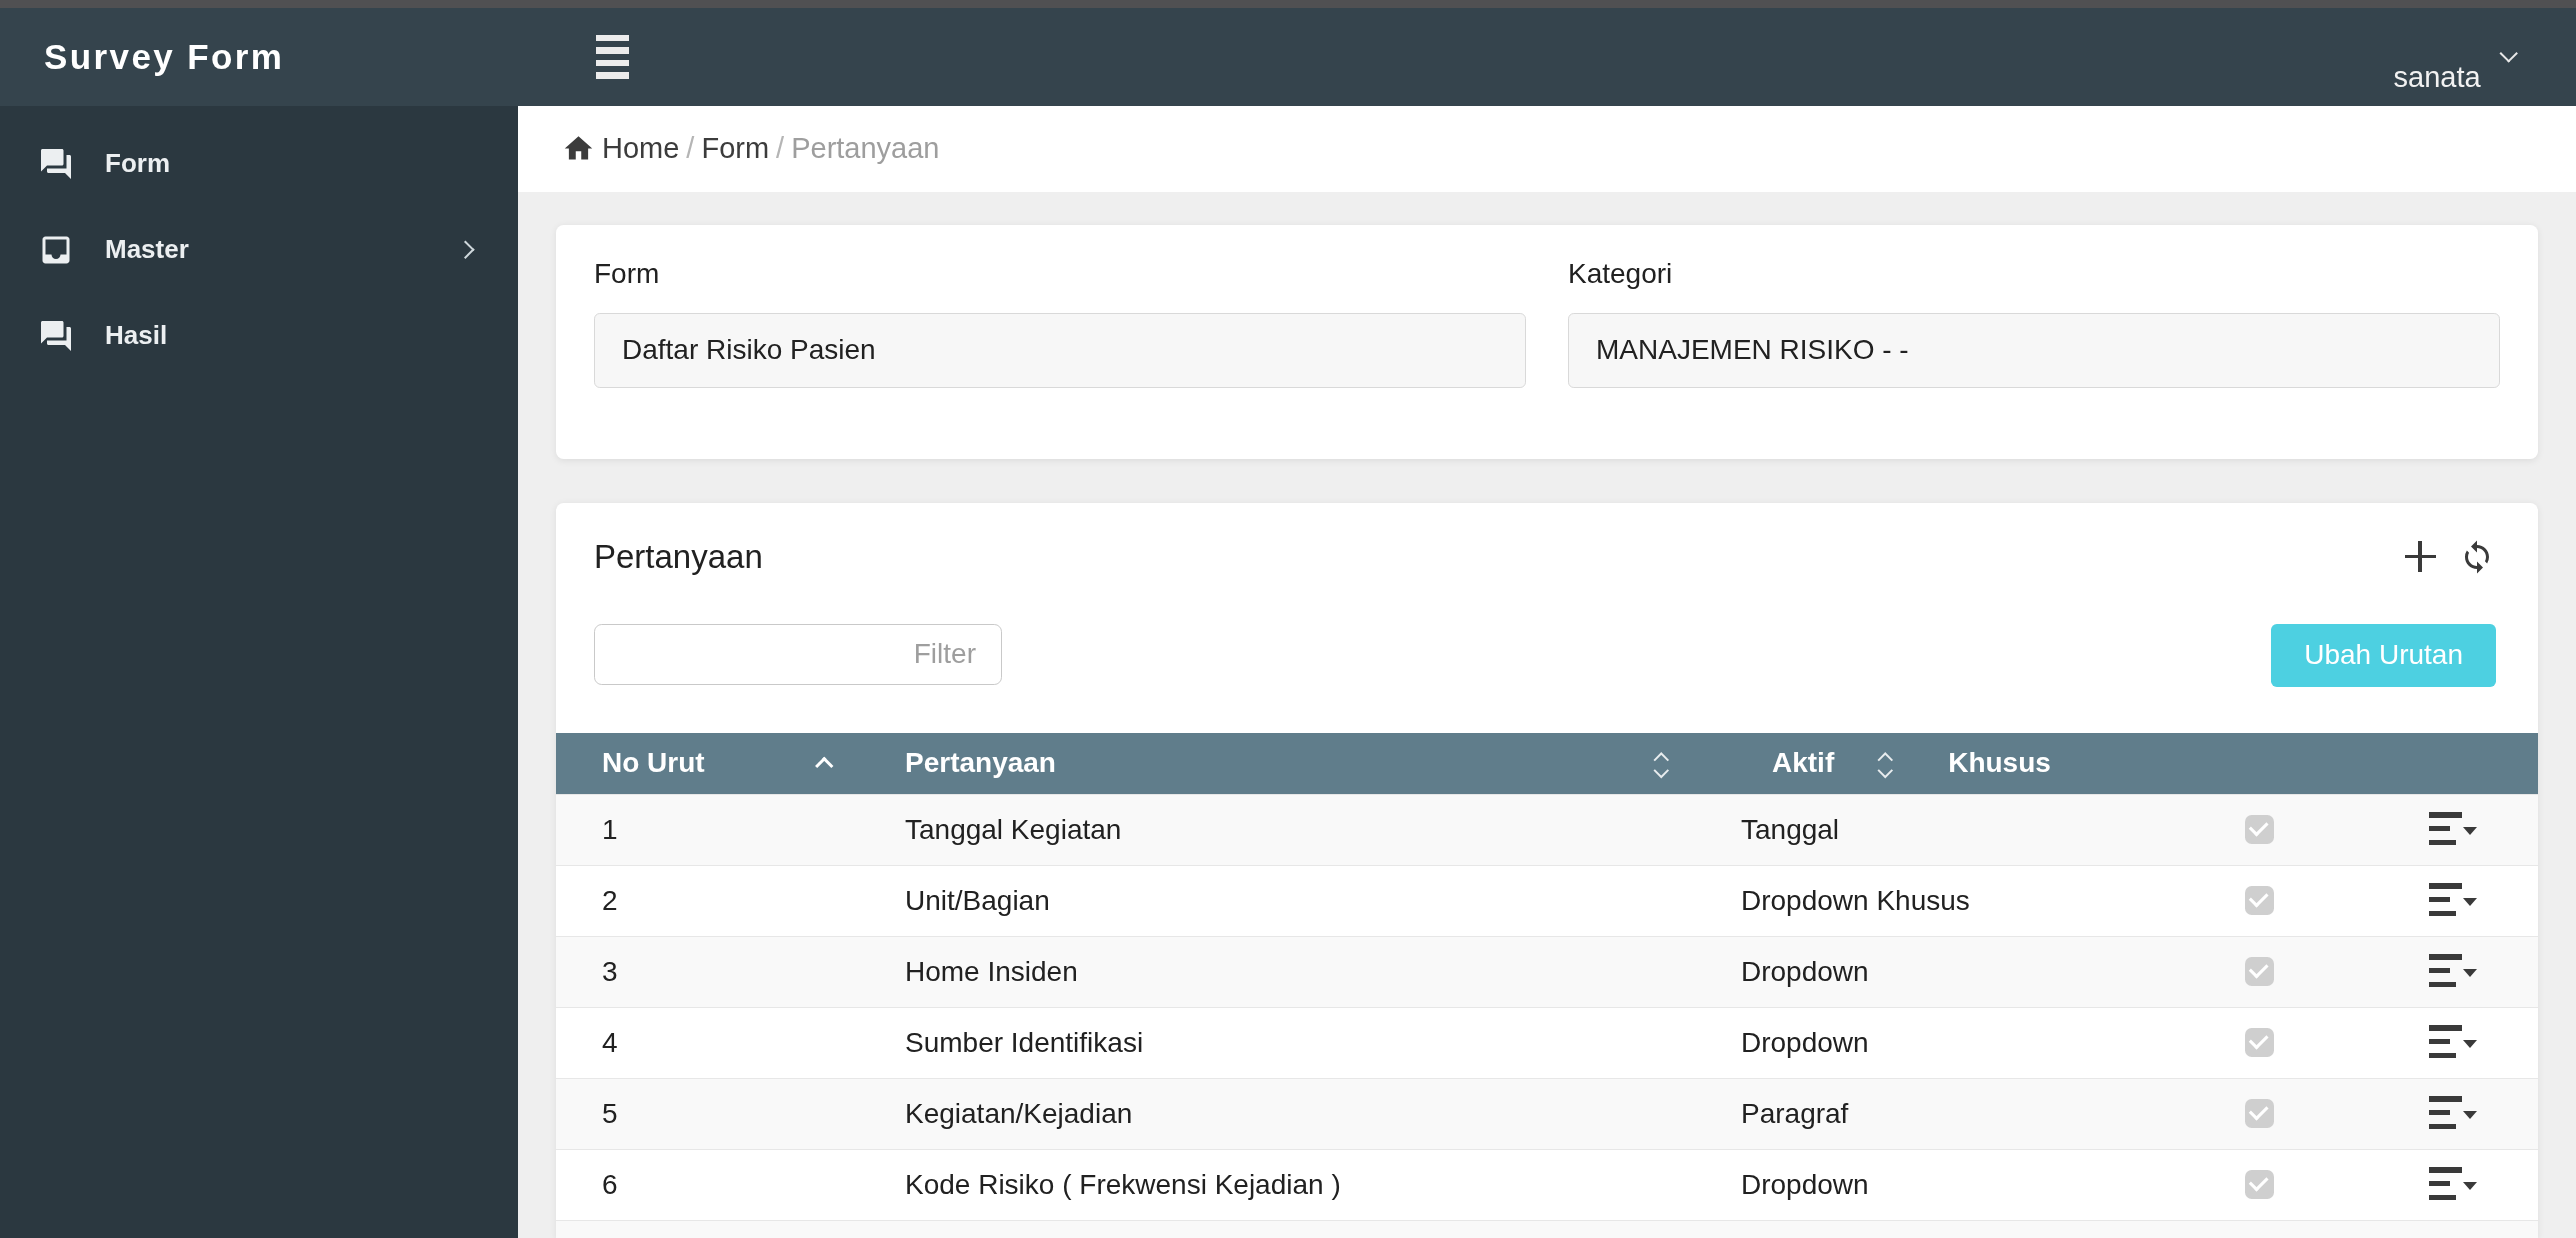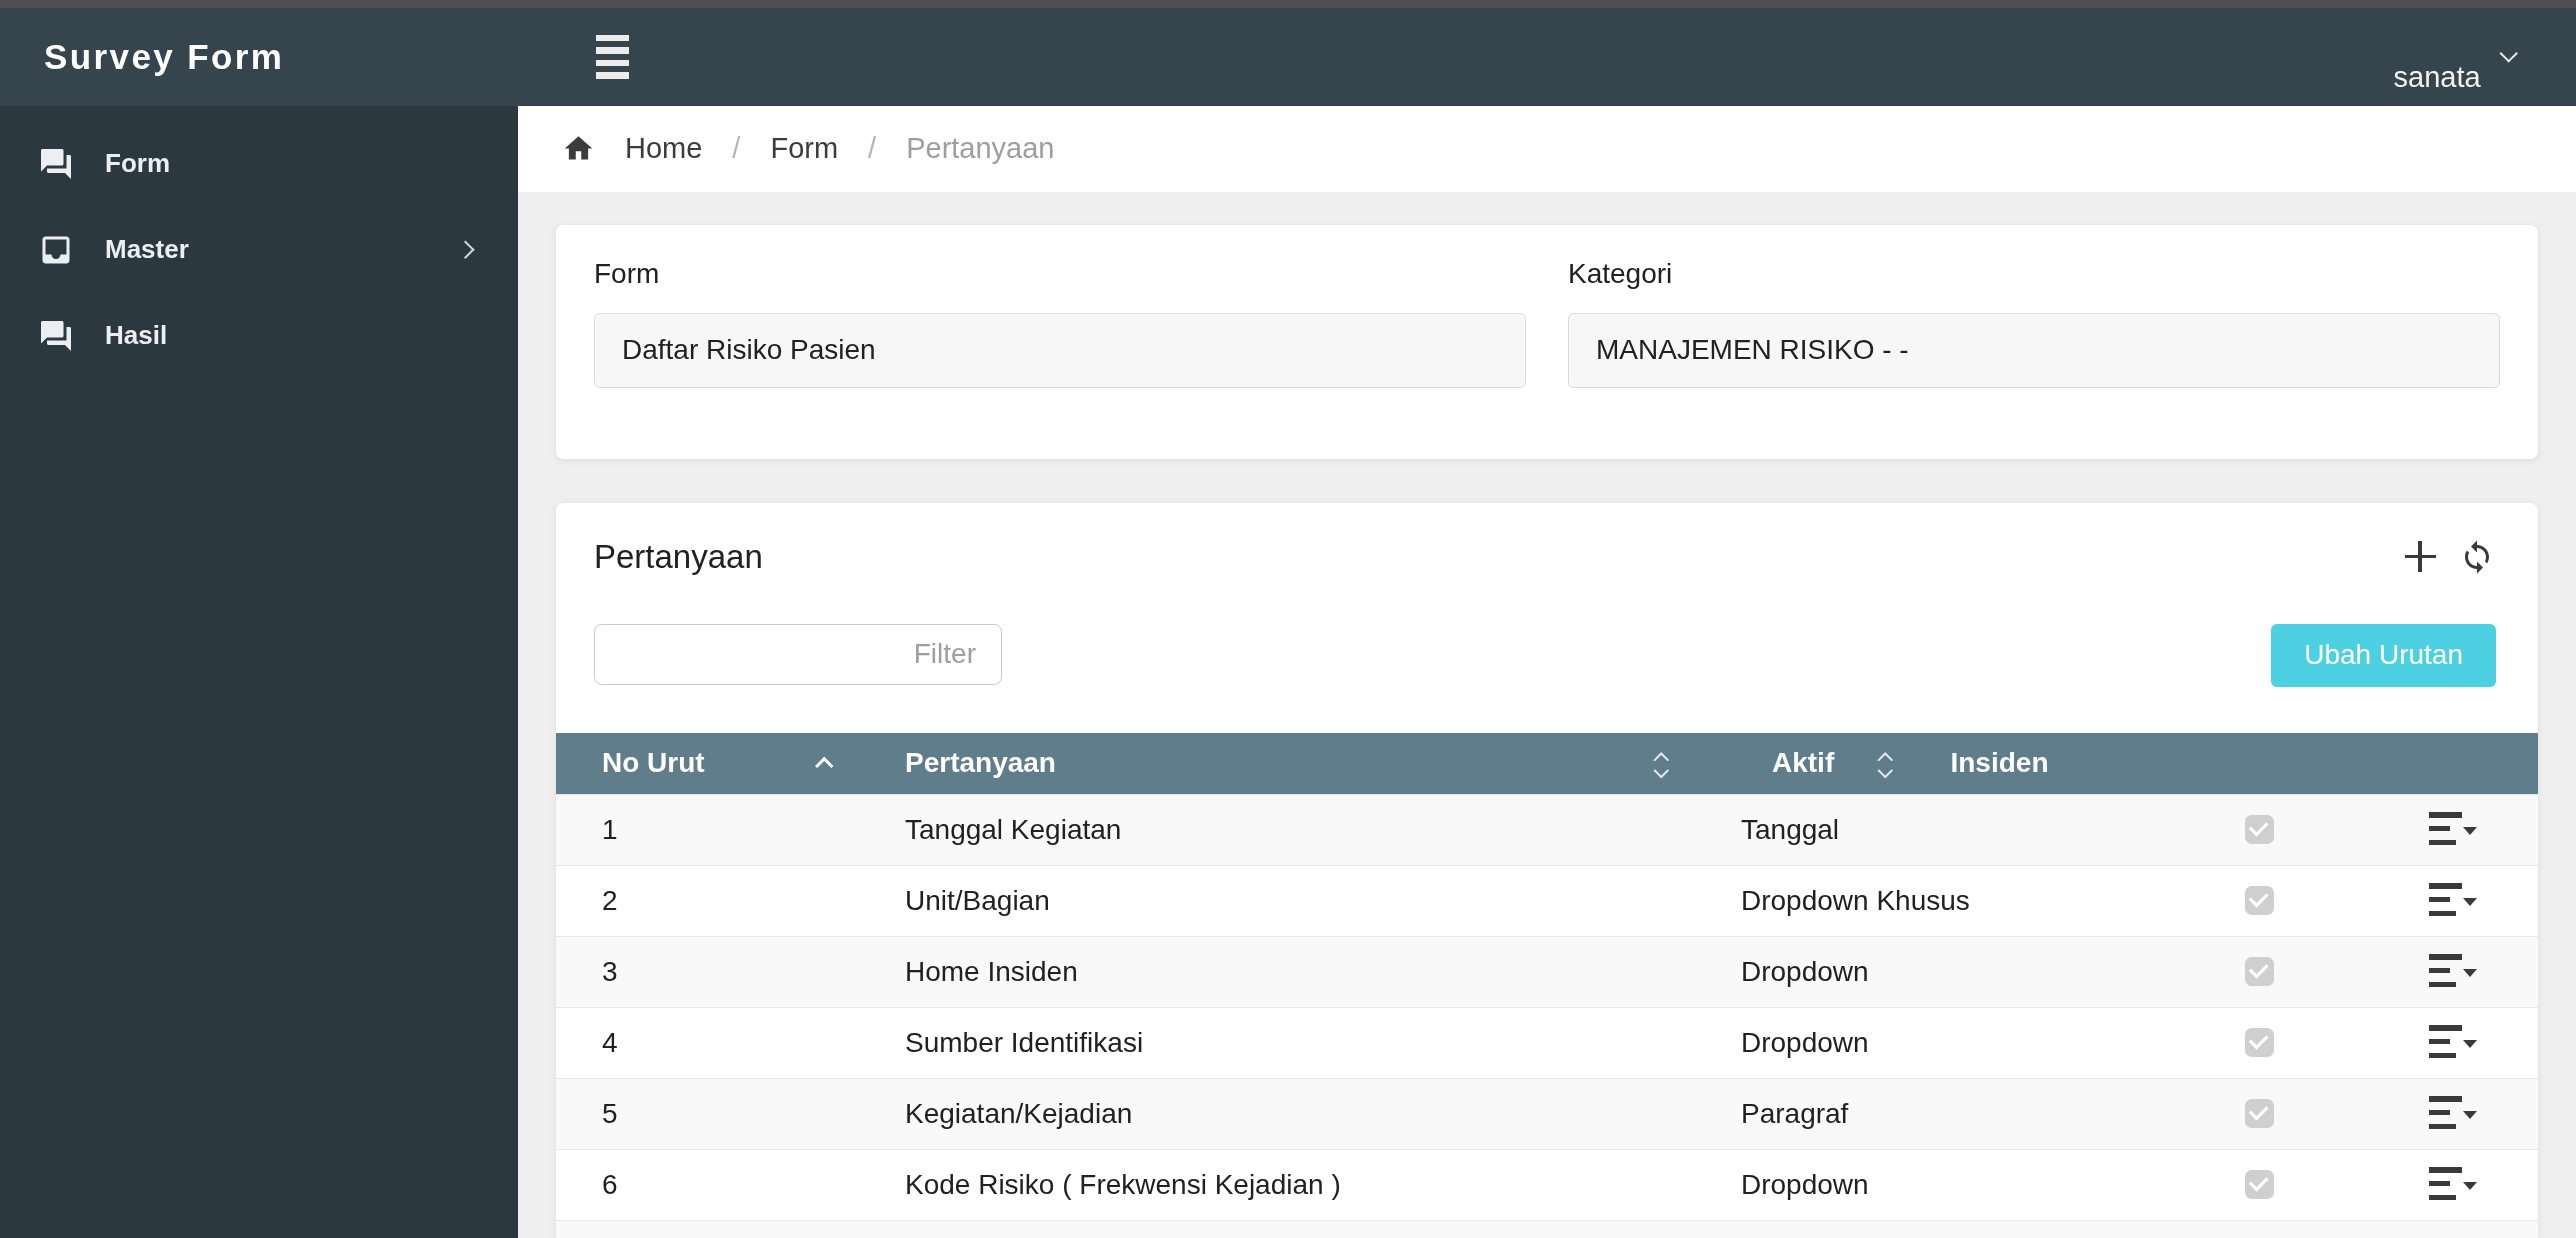--- a/index.html
+++ b/index.html
@@ -25,21 +25,21 @@
   .body-row { flex:1; display:flex; overflow:hidden; }
 
   
   .sidebar { width:518px; background:#2b3840; flex:0 0 auto; padding-top:15.3px; }
   .side-item { height:86px; display:flex; align-items:center; padding:0 46px 0 38px; cursor:pointer; color:#eceff1; }
   .side-item .icon { width:36px; height:36px; flex:0 0 auto; display:flex; align-items:center; justify-content:center; }
   .side-item .label { font-size:26px; font-weight:bold; margin-left:31px; flex:1; }
 
   
   .main { flex:1; display:flex; flex-direction:column; background:#efefef; overflow:hidden; }
-  .breadcrumb-bar { height:86px; background:#ffffff; display:flex; align-items:center; padding-left:44px; gap:30px; flex:0 0 auto; }
+  .breadcrumb-bar { height:86px; background:#ffffff; display:flex; align-items:center; padding-left:44px; gap:7px; flex:0 0 auto; }
   .crumb { font-size:29px; color:#3c3c3c; cursor:pointer; }
   .crumb-sep { font-size:29px; color:#b5b5b5; }
   .crumb.current { color:#9e9e9e; cursor:default; }
 
   .content { flex:1; padding:33px 38px 0 38px; overflow:hidden; display:flex; flex-direction:column; }
 
   .card { background:#ffffff; border-radius:7.7px; box-shadow:0 1.9px 7.7px rgba(0,0,0,0.08); }
 
   
   .form-card { height:234px; padding:33px 38px; display:flex; gap:42px; flex:0 0 auto; }
@@ -214,21 +214,21 @@
                   </span>
               </div>
               <div class="hcell c4">
                 <span>Aktif</span>
                 <span class="sort-both">
                     <i class="u"></i>
                     <i class="d"></i>
                   </span>
               </div>
               <div class="hcell c5">
-                <span>Insiden</span>
+                <span>Khusus</span>
               </div>
             </div>
 
             <div class="tbl-row odd">
               <div class="c1">1</div>
               <div class="c2">Tanggal Kegiatan</div>
               <div class="c3">Tanggal</div>
               <div class="c4 cell-center">
                   <span class="checkbox"></span>
                 </div>

